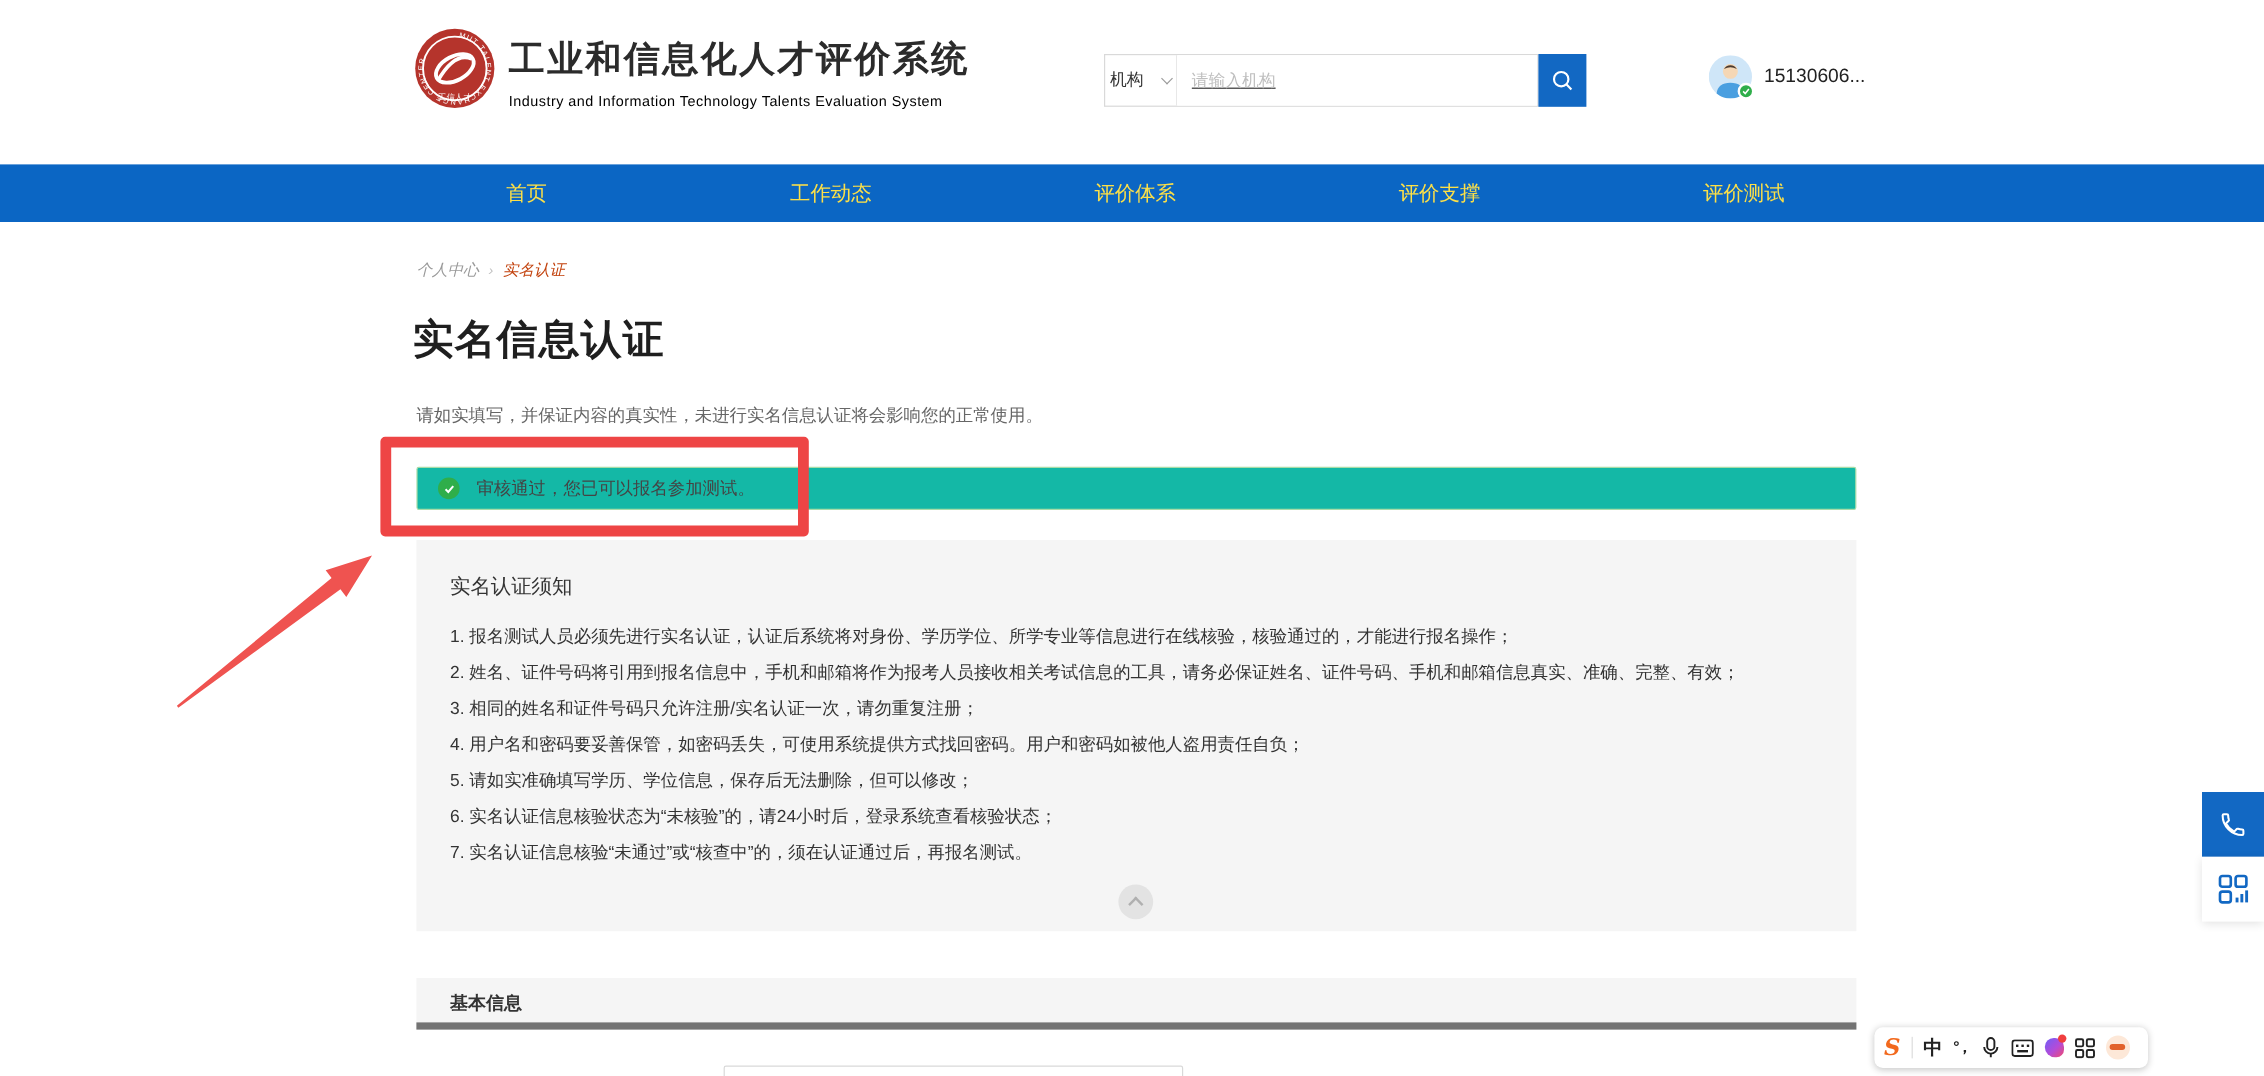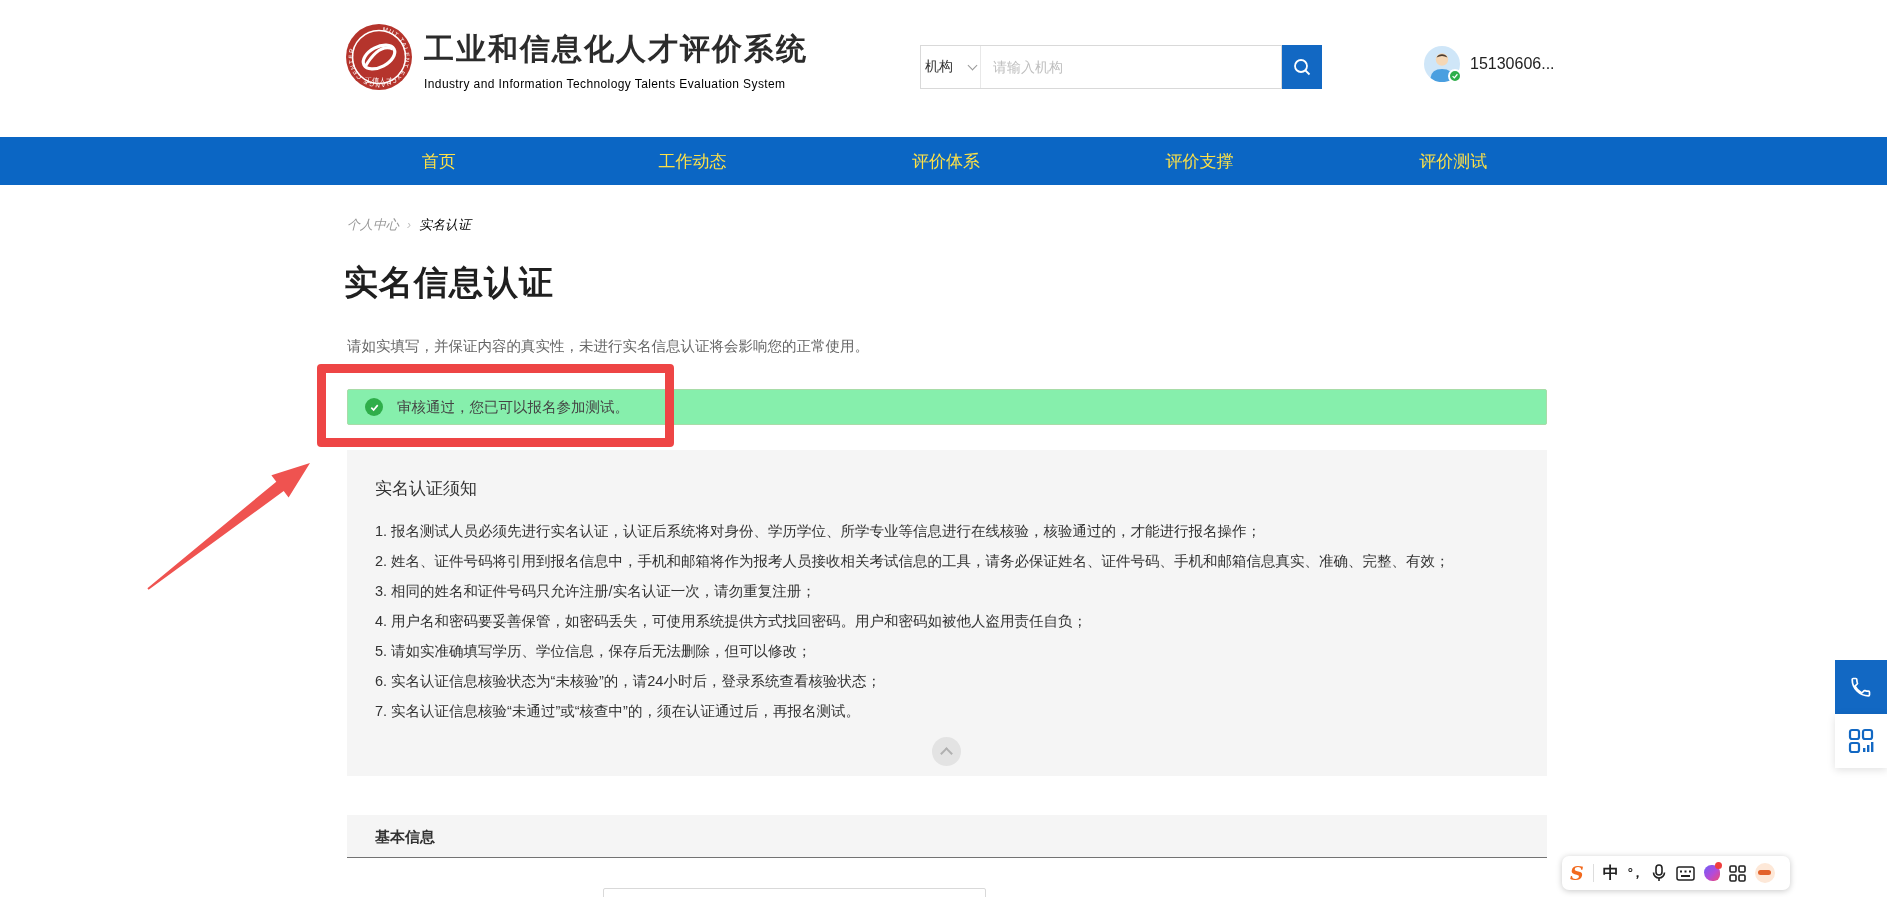--- a/index.html
+++ b/index.html
@@ -14,21 +14,21 @@
   .brand-title { font-size:30px; font-weight:bold; color:#2b2b2b; letter-spacing:2px; }
   .brand-sub { margin-top:7px; font-size:12px; color:#000000; letter-spacing:.4px; }
 
   .search-group { position:absolute; left:920px; top:45px; height:44px; display:flex; }
   .search-frame { display:flex; border:1px solid #d9d9d9; height:44px; background:#fff; }
   .search-cat { width:60px; display:flex; align-items:center; justify-content:center;
     gap:16px; font-size:14px; color:#333; cursor:pointer; border-right:1px solid #e8e8e8; }
   .chev { width:7px; height:7px; border-right:1px solid #999; border-bottom:1px solid #999;
     transform:rotate(45deg); margin-top:-4px; }
   .search-input { width:300px; border:none; outline:none; padding:0 12px; font-size:14px;
-    color:#333; font-family:inherit; }
+    color:#333; font-family:inherit;text-decoration:underline; }
   .search-input::placeholder { color:#bfbfbf; }
   .search-btn { width:40px; height:44px; background:#1268c3; border:none; cursor:pointer;
     display:flex; align-items:center; justify-content:center; }
 
   .user-group { position:absolute; left:1424px; top:46px; height:36px; display:flex;
     align-items:center; }
   .avatar-wrap { position:relative; width:36px; height:36px; }
   .avatar-badge { position:absolute; right:-2px; bottom:-1px; width:14px; height:14px;
     border-radius:50%; background:#2fae4a; border:2px solid #fff; display:flex;
     align-items:center; justify-content:center; }
@@ -37,46 +37,46 @@
   
   .navbar { position:absolute; top:137px; left:0; width:100%; height:48px; background:#0b66c4; }
   .nav-inner { position:absolute; left:312px; width:1268px; height:48px; display:flex; }
   .nav-item { flex:1; display:flex; align-items:center; justify-content:center;
     color:#fde047; font-size:17px; cursor:pointer; }
 
   
   .breadcrumb { position:absolute; left:347px; top:216px; font-size:13px; color:#999;
     display:flex; gap:8px; align-items:center;font-style:italic; }
   .breadcrumb .sep { color:#c0c0c0; font-size:12px; }
-  .breadcrumb .current { color:#000000; }
+  .breadcrumb .current { color:#c2410c; }
   .page-title { position:absolute; left:344px; top:260px; font-size:34px; font-weight:bold;
     color:#1f1f1f; letter-spacing:1px; }
   .page-subtitle { position:absolute; left:347px; top:337px; font-size:14.5px; color:#666; }
 
   .alert-success { position:absolute; left:347px; top:389px; width:1200px; height:36px;
-    background:#86efac; border:1px solid #a8dca8; border-radius:2px; display:flex;
+    background:#14b8a6; border:1px solid #a8dca8; border-radius:2px; display:flex;
     align-items:center; }
   .check-circle { width:18px; height:18px; border-radius:50%; background:#2fae4a;
     margin-left:17px; display:flex; align-items:center; justify-content:center; }
   .alert-text { margin-left:14px; font-size:14.5px; color:#444; }
 
   .notice-panel { position:absolute; left:347px; top:450px; width:1200px; height:326px;
     background:#f5f5f5; }
   .notice-title { position:absolute; left:28px; top:27px; font-size:17px; color:#333; }
   .notice-list { position:absolute; left:28px; top:66px; list-style:none; }
   .notice-list li { height:30px; line-height:30px; font-size:14.5px; color:#333;
     white-space:nowrap; }
   .collapse-btn { position:absolute; left:585px; top:287px; width:29px; height:29px;
     border-radius:50%; background:#e3e3e3; border:none; cursor:pointer; display:flex;
     align-items:center; justify-content:center; }
   .chev-up { width:9px; height:9px; border-left:2px solid #b0b0b0; border-top:2px solid #b0b0b0;
     transform:rotate(45deg); margin-top:4px; }
 
   .basic-bar { position:absolute; left:347px; top:815px; width:1200px; height:43px;
-    background:#f5f5f5; border-bottom:1px solid #737373; line-height:43px;
+    background:#f5f5f5; border-bottom:6px solid #737373; line-height:43px;
     padding-left:28px; font-size:15px; font-weight:bold; color:#333; }
   .form-field-sliver { position:absolute; left:603px; top:888px; width:383px; height:30px;
     background:#fff; border:1px solid #d9d9d9; border-radius:2px; }
 
   
   .anno-box { position:absolute; left:317px; top:364px; width:357px; height:83px;
     border:9px solid #ee4545; border-radius:4px; pointer-events:none; z-index:20; }
   .anno-arrow { position:absolute; left:130px; top:448px; z-index:20; pointer-events:none; }
 
   

